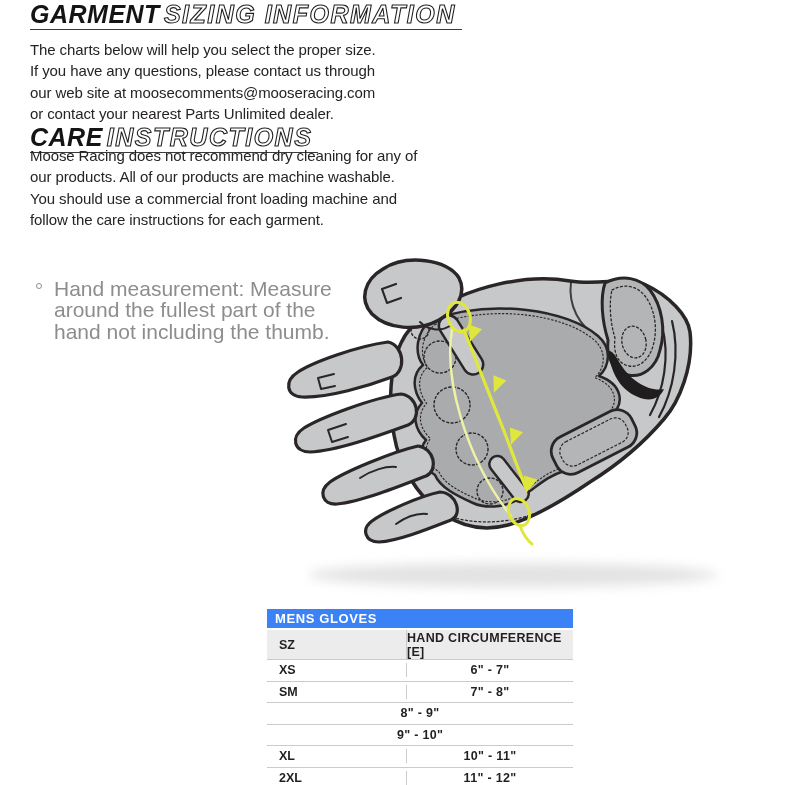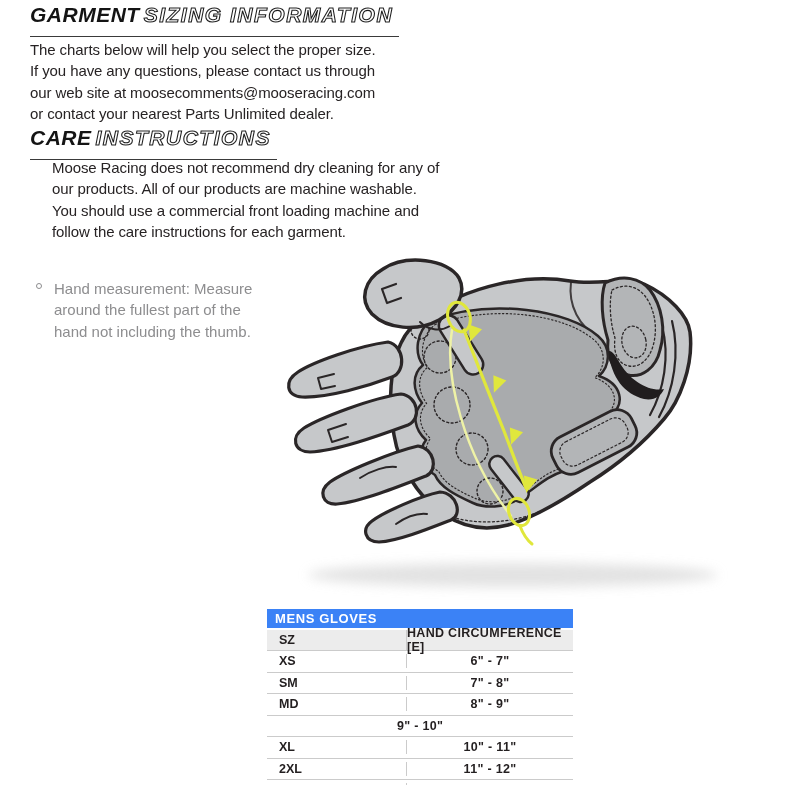--- a/index.html
+++ b/index.html
@@ -4,74 +4,74 @@
 <style>
   * { margin:0; padding:0; box-sizing:border-box; }
   html,body { background:#fff; }
   .page {
     position:relative; width:786px; height:785px; background:#ffffff;
     overflow:hidden; font-family:"Liberation Sans", sans-serif; color:#231f20;
   }
   
   .hd {
     position:absolute; left:30px; display:inline-block;
-    border-bottom:1.5px solid #3a3a3a; padding-bottom:12px; padding-right:6px;
-    white-space:nowrap; font-size:21px; line-height:19px;
+    border-bottom:1.5px solid #3a3a3a; padding-bottom:5px; padding-right:6px;
+    white-space:nowrap; font-size:25px; line-height:19px;
   }
   .hd-bold {
     font-style:italic; font-weight:800; color:#141414; letter-spacing:0.5px;
   }
   .hd-light {
     font-style:italic; font-weight:600; letter-spacing:1.5px;
     color:#ffffff; -webkit-text-stroke:1.1px #1d1d1d; margin-left:4px;
   }
   
   .body-par {
     position:absolute; left:30px; width:400px;
     font-size:15px; line-height:21.3px; letter-spacing:-0.1px;
     color:#272324; white-space:pre-line;
   }
   .bullet-row { position:absolute; left:36px; width:300px; display:flex; }
   .bullet-dot {
     width:6px; height:6px; border:1.6px solid #8d8d8f; border-radius:50%;
     margin-top:5px; margin-right:12px; flex:none;
   }
   .bullet-text {
-    font-size:15px; line-height:21.3px; color:#8d8d8f; white-space:pre-line;
+    font-size:21px; line-height:21.3px; color:#8d8d8f; white-space:pre-line;
   }
   
   .glove-wrap { position:absolute; left:268px; top:226px; width:515px; height:375px; }
   
   .sizing-table {
     position:absolute; left:267px; top:609px; width:306px;
     font-size:12.5px; font-weight:bold; color:#231f20;
   }
   .tbl-title {
     height:19px; line-height:19px; background:#3b82f6; color:#ffffff;
     font-size:13px; font-weight:bold; letter-spacing:0.6px; padding-left:8px;
     margin-bottom:2px;
   }
-  .tbl-head { display:flex; height:21px; background:#ececec; border-bottom:1px solid #cbcbcb; }
+  .tbl-head { display:flex; height:30px; background:#ececec; border-bottom:1px solid #cbcbcb; }
   .tbl-row  { display:flex; height:21.5px; border-bottom:1px solid #cbcbcb; background:#ffffff;align-items:center; }
   .col-sz   { width:140px; padding-left:12px; display:flex; align-items:center; border-right:1px solid #cbcbcb; }
   .col-circ { flex:1; display:flex; align-items:center; justify-content:center; letter-spacing:0.3px; }
 </style>
 </head>
 <body>
 
 <div class="page">
 
   <h2 class="hd" style="top:5px;"><span class="hd-bold">GARMENT</span><span class="hd-light">SIZING INFORMATION</span></h2>
   <p class="body-par" style="top:39px;">The charts below will help you select the proper size.
 If you have any questions, please contact us through
 our web site at moosecomments@mooseracing.com
 or contact your nearest Parts Unlimited dealer.</p>
 
   <h2 class="hd" style="top:128px;"><span class="hd-bold">CARE</span><span class="hd-light">INSTRUCTIONS</span></h2>
-  <p class="body-par" style="top:157px;margin-left:22px;">Moose Racing does not recommend dry cleaning for any of
+  <p class="body-par" style="top:145px;">Moose Racing does not recommend dry cleaning for any of
 our products. All of our products are machine washable.
 You should use a commercial front loading machine and
 follow the care instructions for each garment.</p>
 
   <div class="bullet-row" style="top:278px;">
     <span class="bullet-dot"></span>
     <p class="bullet-text">Hand measurement: Measure
 around the fullest part of the
 hand not including the thumb.</p>
   </div>
@@ -156,21 +156,20 @@
     </div>
     <div class="tbl-row">
       <div class="col-sz">XS</div>
       <div class="col-circ">6" - 7"</div>
     </div>
     <div class="tbl-row">
       <div class="col-sz">SM</div>
       <div class="col-circ">7" - 8"</div>
     </div>
     <div class="tbl-row">
-      <div class="col-sz">MD</div>
       <div class="col-circ">8" - 9"</div>
     </div>
     <div class="tbl-row">
       <div class="col-circ">9" - 10"</div>
     </div>
     <div class="tbl-row">
       <div class="col-sz">XL</div>
       <div class="col-circ">10" - 11"</div>
     </div>
     <div class="tbl-row">

